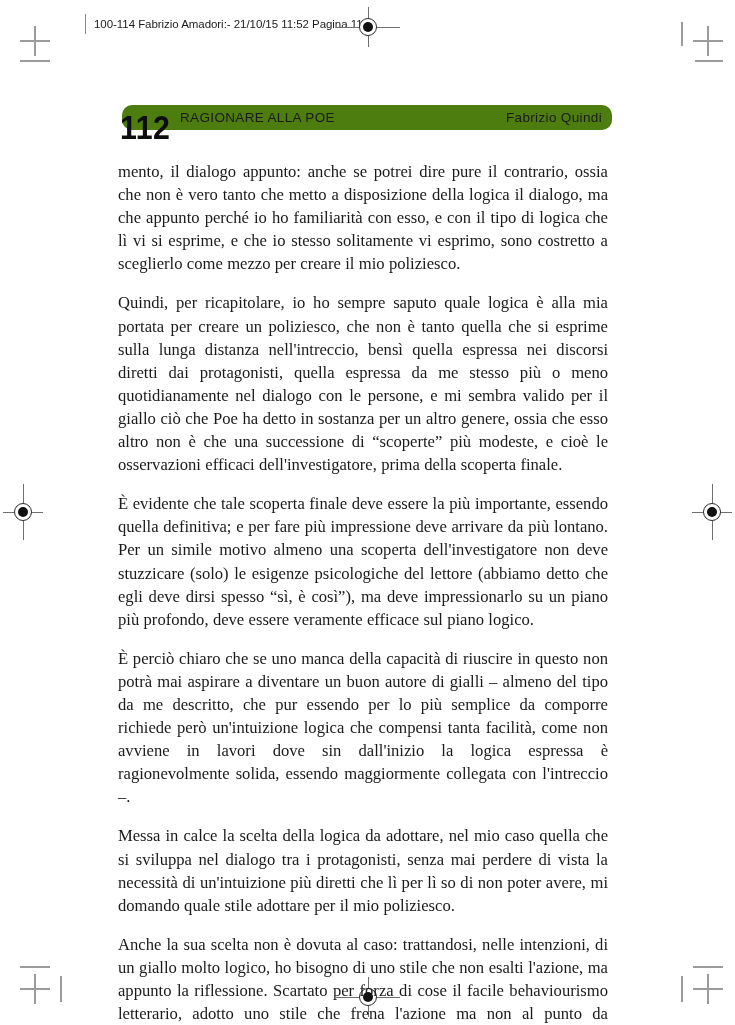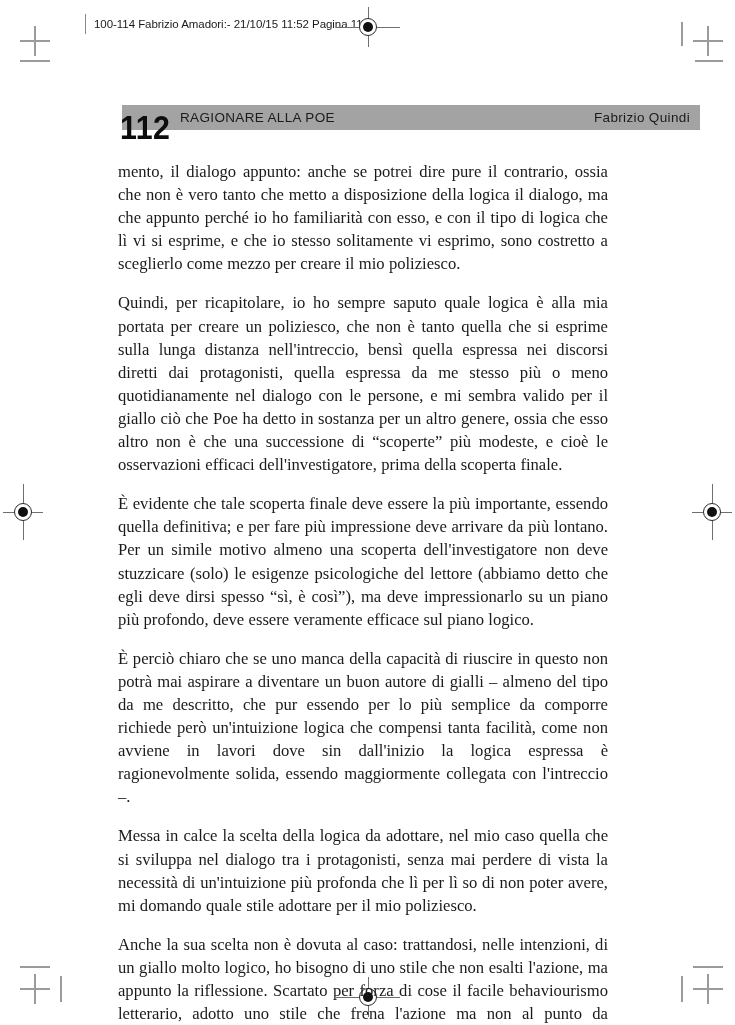--- a/index.html
+++ b/index.html
@@ -111,24 +111,25 @@
 
   
   .reg-left .line-v, .reg-right .line-v { top: -8px; bottom: -8px; }
   .reg-top .line-h, .reg-bottom .line-h { left: -12px; right: -12px; }
 
   
   #runhead {
     position: absolute;
     left: 122px;
     top: 105px;
-    width: 578px;
+    width: 490px;
     height: 25px;
-    background: #a3a3a3;
+    background: #4d7c0f;
     box-sizing: border-box;
+    border-radius: 10px;
   }
   #runhead .rh-inner {
     position: absolute;
     inset: 0;
     display: flex;
     align-items: center;
     justify-content: space-between;
     padding: 0 10px 0 58px;
     box-sizing: border-box;
   }
@@ -246,17 +247,17 @@
       <span class="rh-text">Fabrizio Quindi</span>
     </div>
   </div>
   <div id="folio">112</div>
 
   <div id="col">
     <p>mento, il dialogo appunto: anche se potrei dire pure il contrario, ossia che non è vero tanto che metto a disposizione della logica il dialogo, ma che appunto perché io ho familiarità con esso, e con il tipo di logica che lì vi si esprime, e che io stesso solitamente vi esprimo, sono costretto a sceglierlo come mezzo per creare il mio poliziesco.</p>
     <p>Quindi, per ricapitolare, io ho sempre saputo quale logica è alla mia portata per creare un poliziesco, che non è tanto quella che si esprime sulla lunga distanza nell'intreccio, bensì quella espressa nei discorsi diretti dai protagonisti, quella espressa da me stesso più o meno quotidianamente nel dialogo con le persone, e mi sembra valido per il giallo ciò che Poe ha detto in sostanza per un altro genere, ossia che esso altro non è che una successione di “scoperte” più modeste, e cioè le osservazioni efficaci dell'investigatore, prima della scoperta finale.</p>
     <p>È evidente che tale scoperta finale deve essere la più importante, essendo quella definitiva; e per fare più impressione deve arrivare da più lontano. Per un simile motivo almeno una scoperta dell'investigatore non deve stuzzicare (solo) le esigenze psicologiche del lettore (abbiamo detto che egli deve dirsi spesso “sì, è così”), ma deve impressionarlo su un piano più profondo, deve essere veramente efficace sul piano logico.</p>
     <p>È perciò chiaro che se uno manca della capacità di riuscire in questo non potrà mai aspirare a diventare un buon autore di gialli – almeno del tipo da me descritto, che pur essendo per lo più semplice da comporre richiede però un'intuizione logica che compensi tanta facilità, come non avviene in lavori dove sin dall'inizio la logica espressa è ragionevolmente solida, essendo maggiormente collegata con l'intreccio –.</p>
-    <p>Messa in calce la scelta della logica da adottare, nel mio caso quella che si sviluppa nel dialogo tra i protagonisti, senza mai perdere di vista la necessità di un'intuizione più profonda che lì per lì so di non poter avere, mi domando quale stile adottare per il mio poliziesco.</p>
+    <p>Messa in calce la scelta della logica da adottare, nel mio caso quella che si sviluppa nel dialogo tra i protagonisti, senza mai perdere di vista la necessità di un'intuizione più diretti che lì per lì so di non poter avere, mi domando quale stile adottare per il mio poliziesco.</p>
     <p>Anche la sua scelta non è dovuta al caso: trattandosi, nelle intenzioni, di un giallo molto logico, ho bisogno di uno stile che non esalti l'azione, ma appunto la riflessione. Scartato per forza di cose il facile behaviourismo letterario, adotto uno stile che frena l'azione ma non al punto da ostacolarla – si tratta pur sempre di un poliziesco – e</p>
   </div>
 
 </div>
 
 </body></html>

